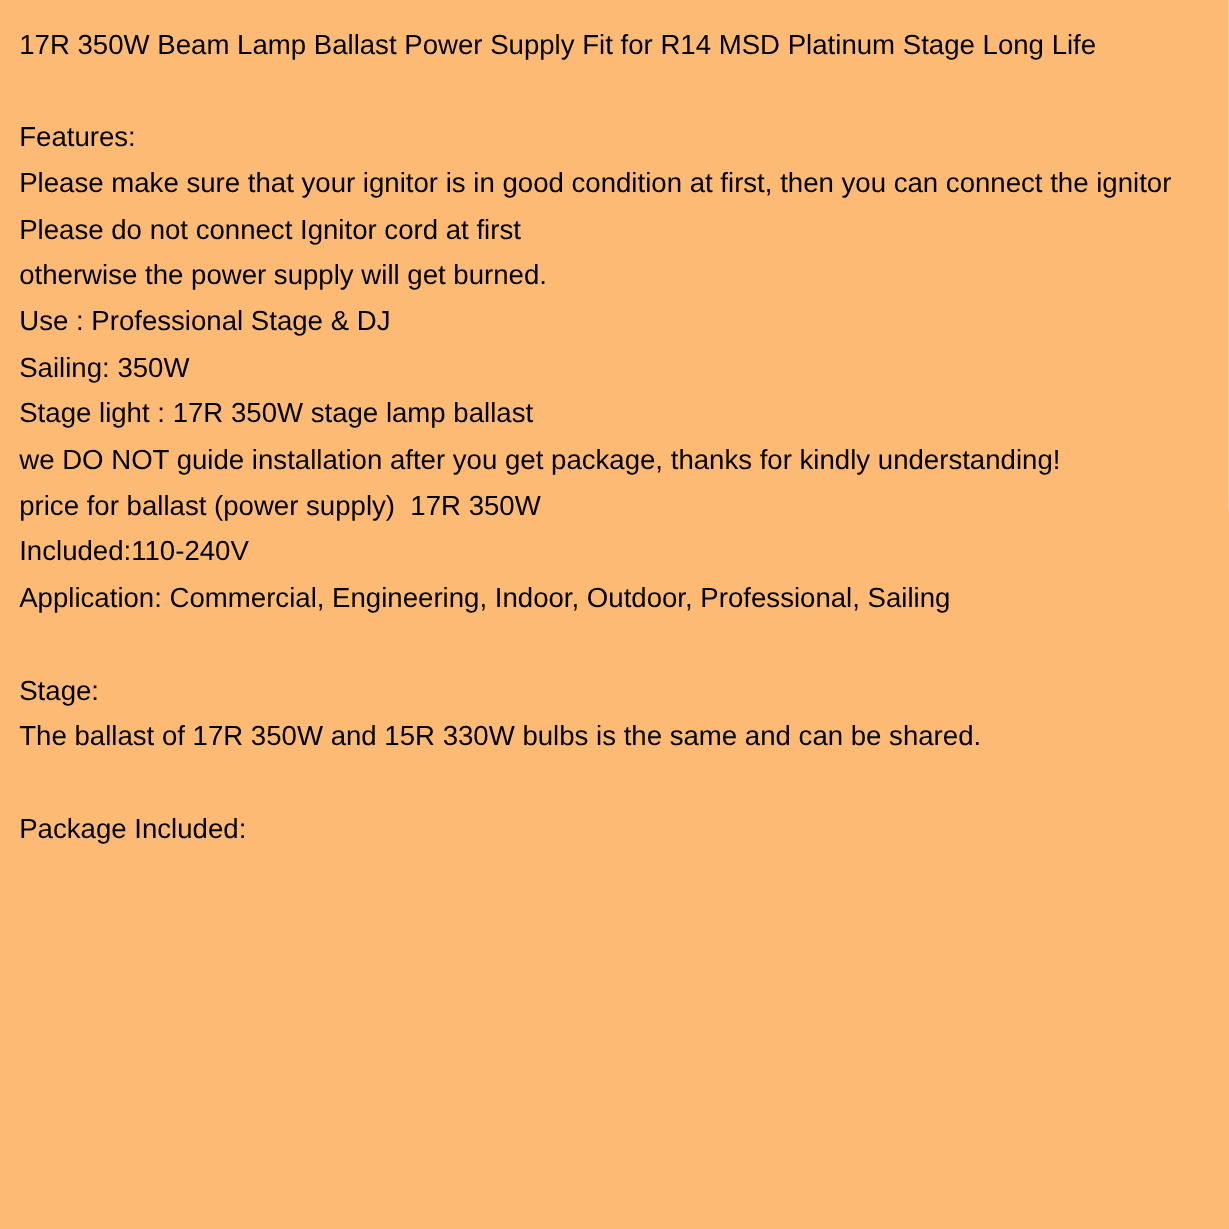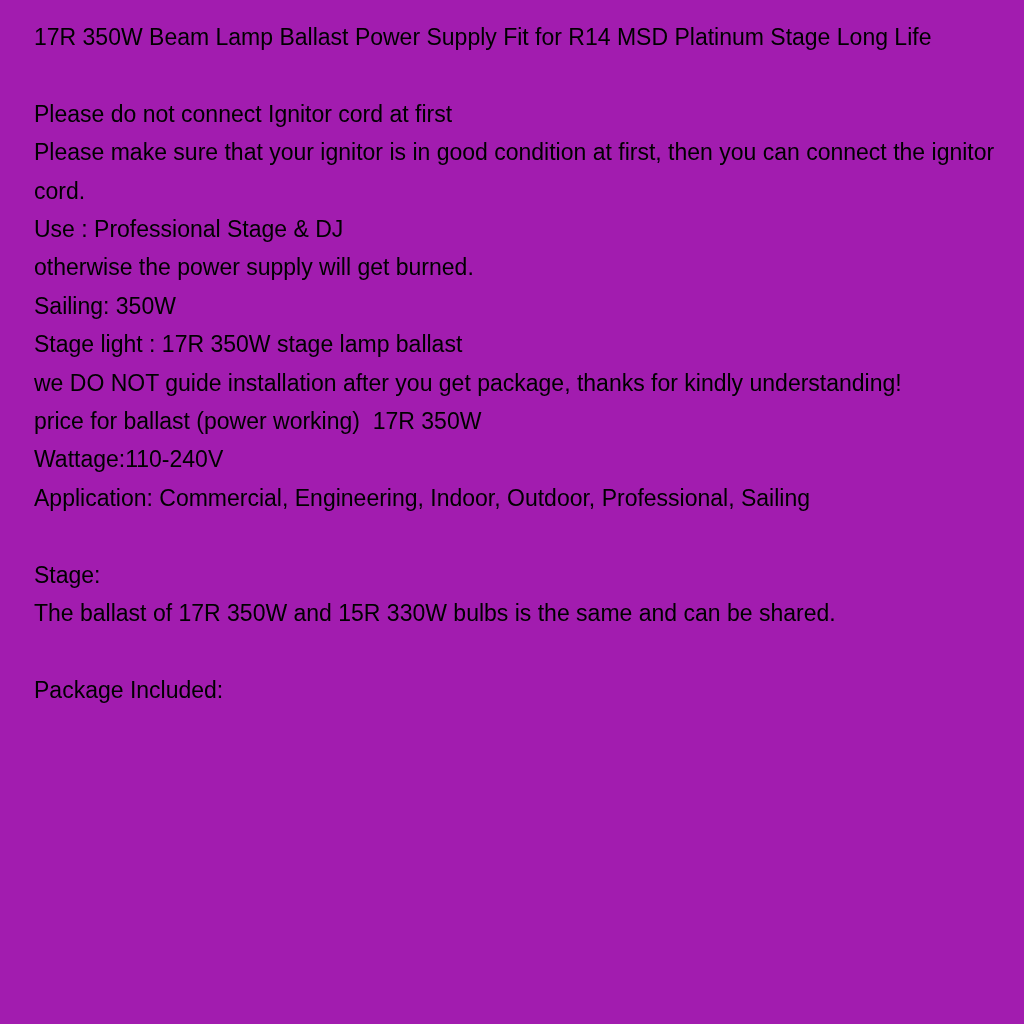--- a/index.html
+++ b/index.html
@@ -9,54 +9,54 @@
   }
   body {
     width: 1024px;
     height: 1024px;
     overflow: hidden;
   }
   .doc {
     box-sizing: border-box;
     width: 1024px;
     height: 1024px;
-    padding: 18px 8px 0 34px;
+    padding: 18px 8px 0 16px;
     font-family: "Liberation Sans", sans-serif;
     font-size: 23px;
     line-height: 38.4px;
     color: #000000;
-    background: #a21caf;
+    background: #fdba74;
   }
   .line {
     white-space: pre-wrap;
     min-height: 38.4px;
   }
   .blank {
     min-height: 38.4px;
   }
 </style>
 </head>
 <body>
 
 <div class="doc">
 
   <div class="line">17R 350W Beam Lamp Ballast Power Supply Fit for R14 MSD Platinum Stage Long Life</div>
 
   <div class="line blank"></div>
 
+  <div class="line">Features:</div>
+  <div class="line">Please make sure that your ignitor is in good condition at first, then you can connect the ignitor</div>
   <div class="line">Please do not connect Ignitor cord at first</div>
-  <div class="line">Please make sure that your ignitor is in good condition at first, then you can connect the ignitor</div>
-  <div class="line">cord.</div>
+  <div class="line">otherwise the power supply will get burned.</div>
   <div class="line">Use : Professional Stage &amp; DJ</div>
-  <div class="line">otherwise the power supply will get burned.</div>
   <div class="line">Sailing: 350W</div>
   <div class="line">Stage light : 17R 350W stage lamp ballast</div>
   <div class="line">we DO NOT guide installation after you get package, thanks for kindly understanding!</div>
-  <div class="line">price for ballast (power working)  17R 350W</div>
-  <div class="line">Wattage:110-240V</div>
+  <div class="line">price for ballast (power supply)  17R 350W</div>
+  <div class="line">Included:110-240V</div>
   <div class="line">Application: Commercial, Engineering, Indoor, Outdoor, Professional, Sailing</div>
 
   <div class="line blank"></div>
 
   <div class="line">Stage:</div>
   <div class="line">The ballast of 17R 350W and 15R 330W bulbs is the same and can be shared.</div>
 
   <div class="line blank"></div>
 
   <div class="line">Package Included:</div>

